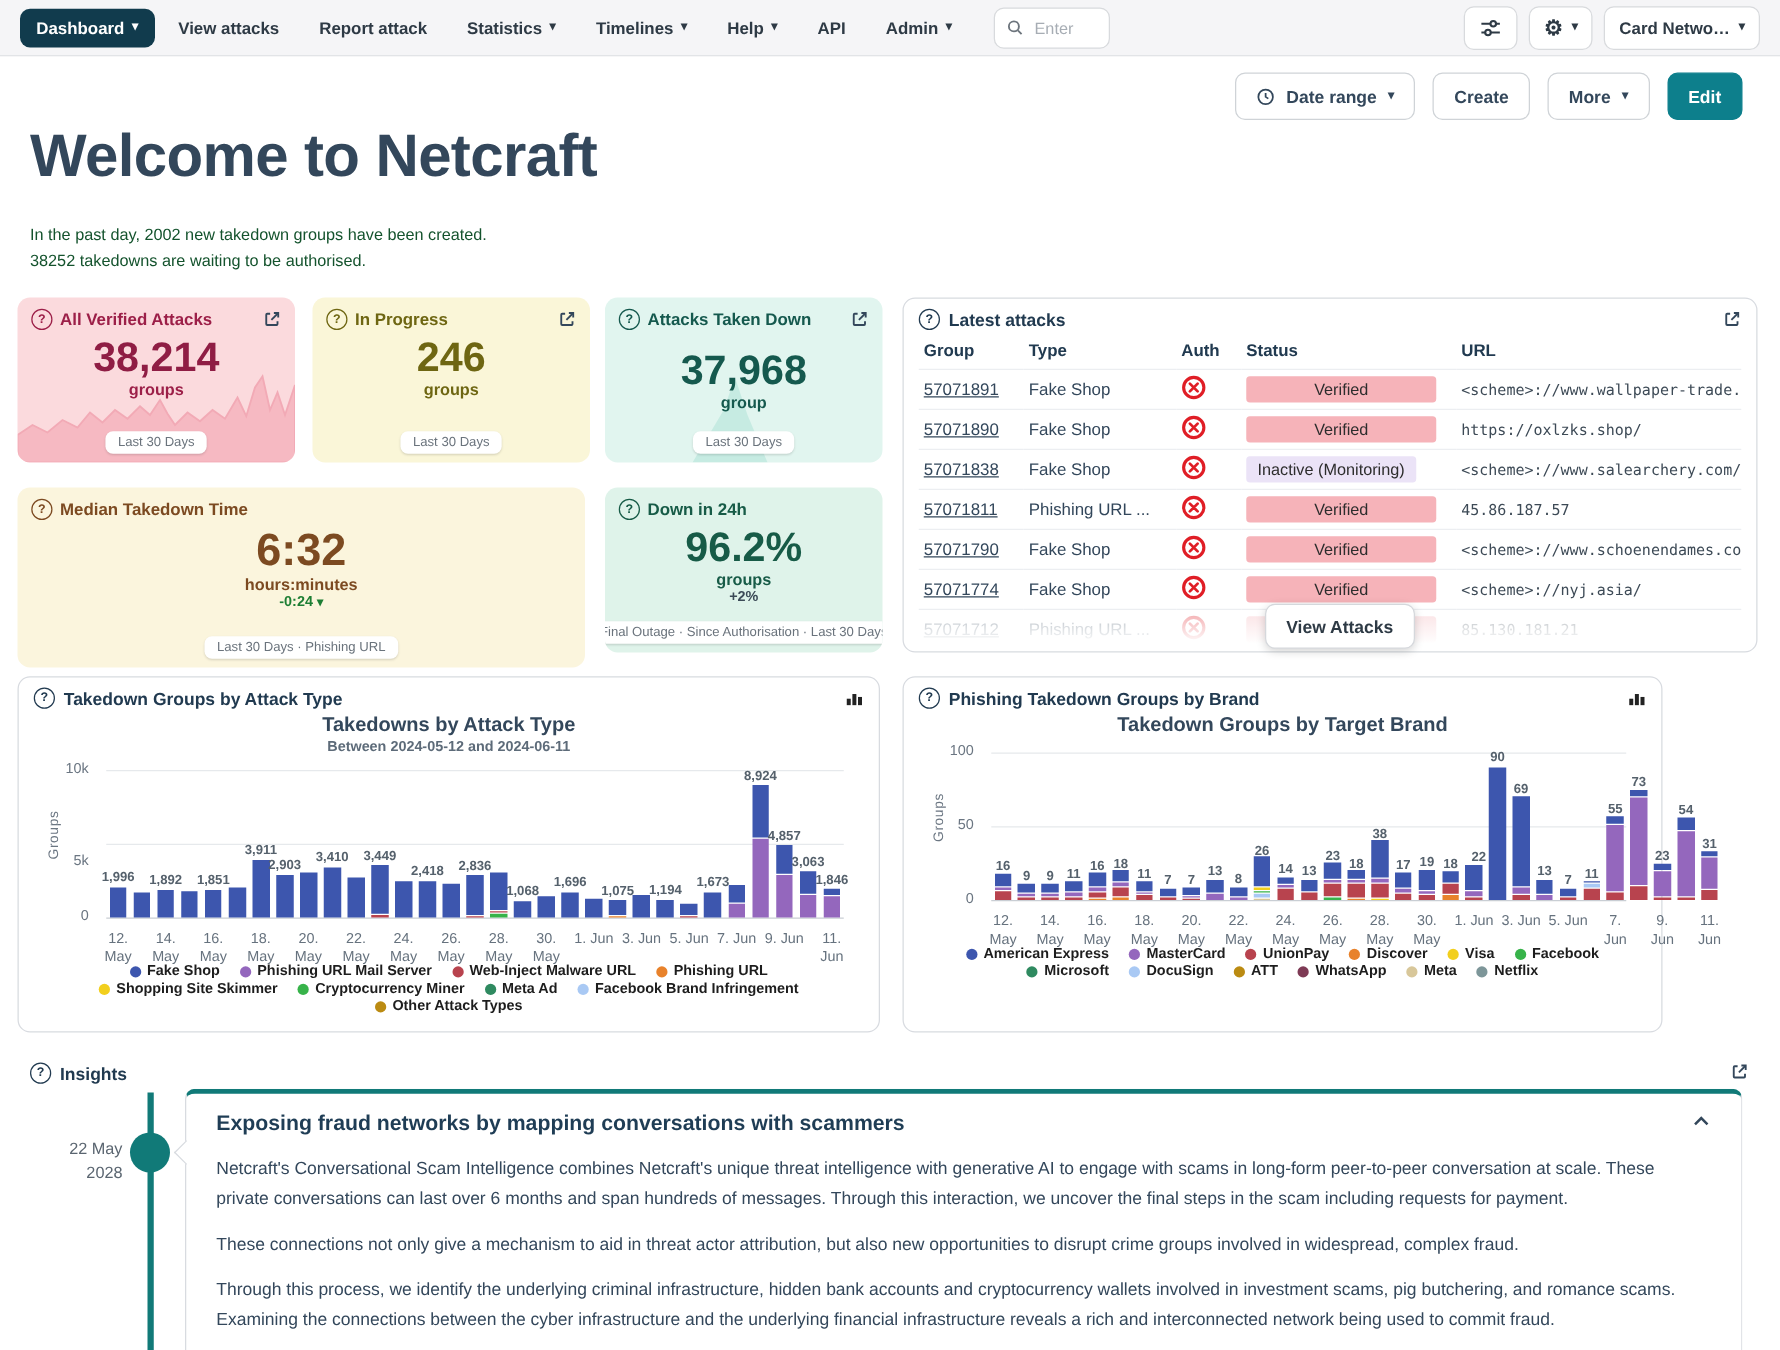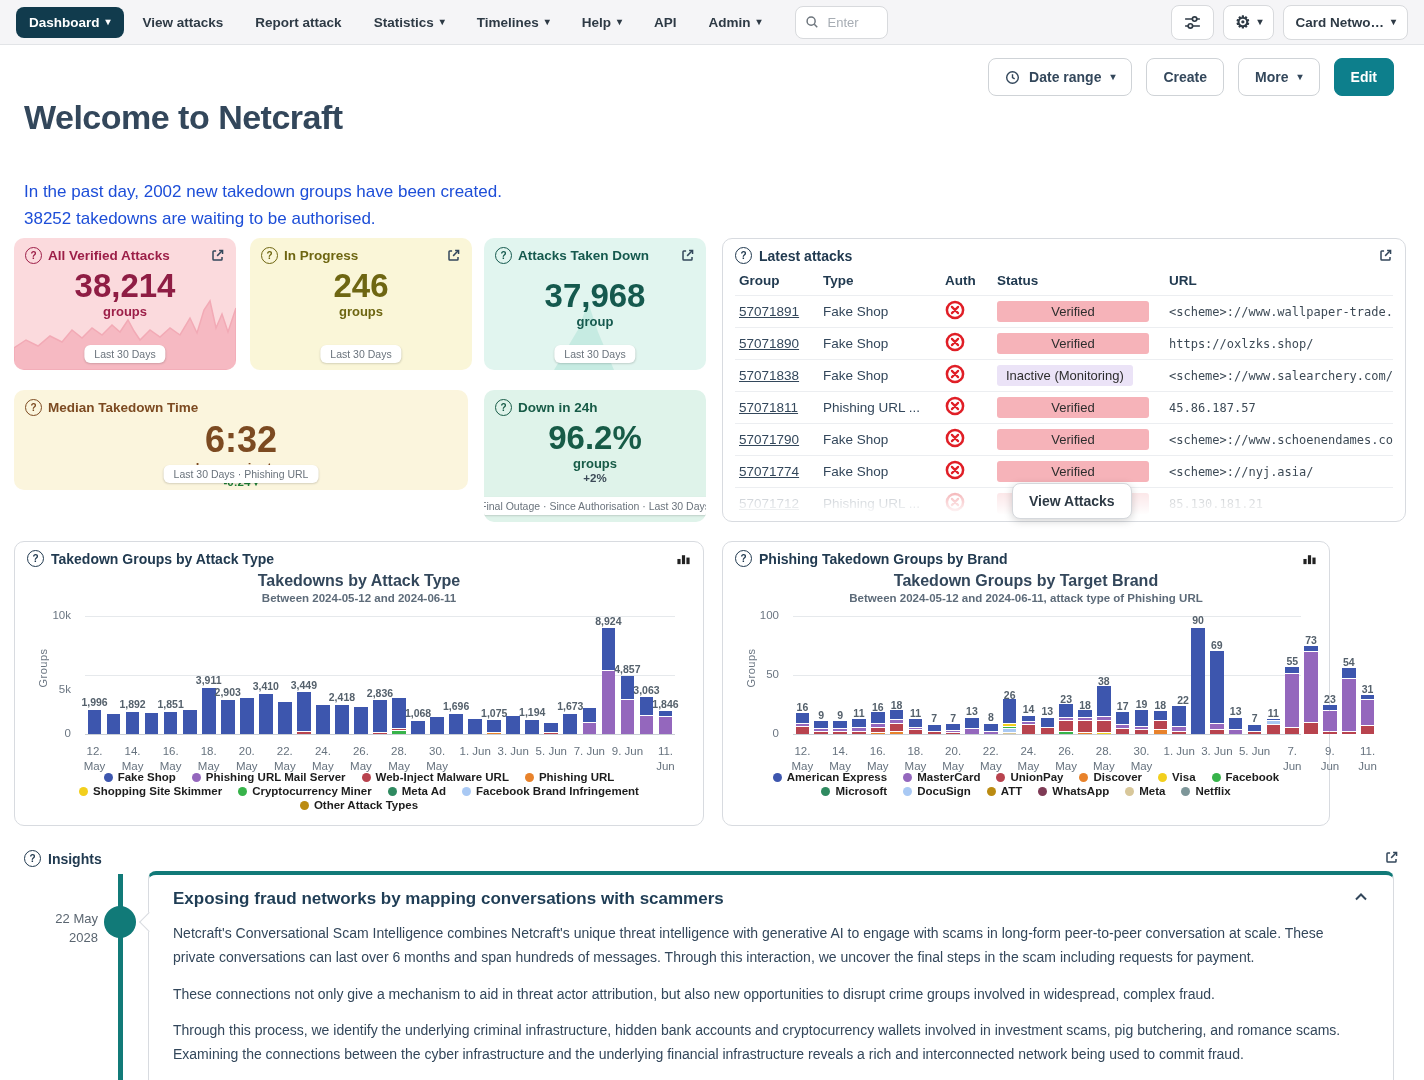--- a/index.html
+++ b/index.html
@@ -24,39 +24,39 @@
             display:flex;align-items:center;justify-content:center;gap:7px;padding:0 11px;
             font-size:13.5px;font-weight:700;color:#2e3a45;box-sizing:border-box;cursor:pointer;white-space:nowrap;}
   .gear{font-size:17px;line-height:1;}
 
   
   .toolbar{position:absolute;top:58px;right:30px;display:flex;gap:14px;}
   .btn{height:36px;border:1px solid #cfd3d7;border-radius:8px;background:#fff;display:inline-flex;
        align-items:center;gap:9px;padding:0 16px;font-size:14px;font-weight:700;color:#33475b;cursor:pointer;}
   .btn.primary{background:#0d7f8c;border-color:#0d7f8c;color:#fff;}
 
-  .page-title{position:absolute;top:98px;left:24px;font-size:34px;font-weight:800;color:#33475b;letter-spacing:-.5px;}
-  .intro{position:absolute;top:178px;left:24px;font-size:17px;line-height:1.6;color:#1d4ed8;}
+  .page-title{position:absolute;top:98px;left:24px;font-size:48px;font-weight:800;color:#33475b;letter-spacing:-.5px;}
+  .intro{position:absolute;top:178px;left:24px;font-size:13px;line-height:1.6;color:#14532d;}
 
   
   .card{position:absolute;border-radius:10px;padding:9px 11px;box-sizing:border-box;overflow:hidden;}
   .card-head{display:flex;align-items:center;gap:6px;font-size:13.5px;font-weight:700;position:relative;z-index:2;}
   .card-ext{margin-left:auto;color:#33475b;display:flex;cursor:pointer;}
   .card-value{font-size:33px;font-weight:800;text-align:center;margin-top:4px;position:relative;z-index:2;line-height:1.1;}
   .card-unit{text-align:center;font-size:13px;font-weight:700;position:relative;z-index:2;}
   .card-delta{text-align:center;font-size:11.5px;font-weight:700;position:relative;z-index:2;margin-top:1px;}
   .card-chip{position:absolute;bottom:7px;left:50%;transform:translateX(-50%);background:#fff;color:#6a737c;
              font-size:10.5px;padding:3px 10px;border-radius:6px;white-space:nowrap;z-index:3;
              box-shadow:0 1px 2px rgba(0,0,0,.15);}
   .spark{position:absolute;left:0;right:0;bottom:0;z-index:1;}
   #card-verified{left:14px;top:238px;width:222px;height:132px;background:#fbdadd;color:#9c1f48;}
   #card-verified .card-value{color:#8f1d44;}
   #card-inprogress{left:250px;top:238px;width:222px;height:132px;background:#faf6d8;color:#6e6612;}
   #card-takendown{left:484px;top:238px;width:222px;height:132px;background:#e1f5ef;color:#15594e;}
-  #card-median{left:14px;top:390px;width:454px;height:100px;background:#fbf5dd;color:#7c4a21;}
+  #card-median{left:14px;top:390px;width:454px;height:144px;background:#fbf5dd;color:#7c4a21;}
   #card-median .card-value{font-size:36px;}
   #card-down24{left:484px;top:390px;width:222px;height:132px;background:#dff3ea;color:#175b47;}
   .delta-green{color:#1d7e34;}
   .delta-dark{color:#3c4a57;}
 
   
   #latest-card{position:absolute;left:722px;top:238px;width:684px;height:284px;background:#fff;
                border:1px solid #d8dbe0;border-radius:10px;padding:8px 12px;box-sizing:border-box;}
   .panel-head{display:flex;align-items:center;gap:7px;font-size:14px;font-weight:700;color:#213a50;}
   .panel-head .card-ext{margin-left:auto;}
@@ -633,21 +633,20 @@
       <span class="chart-card-title">Phishing Takedown Groups by Brand</span>
       <span class="card-ext">
           <svg width="15" height="15" viewBox="0 0 16 16" fill="#222">
             <rect x="1.5" y="8.5" width="3.4" height="5.5"></rect>
             <rect x="6.3" y="4.5" width="3.4" height="9.5"></rect>
             <rect x="11.1" y="7" width="3.4" height="7"></rect>
           </svg>
         </span>
     </div>
     <div class="chart-title">Takedown Groups by Target Brand</div>
-    <div class="chart-sub">Between 2024-05-12 and 2024-06-11, attack type of Phishing URL</div>
     <div class="plot-wrap">
       <div class="ylab">Groups</div>
       <div class="ylabels">
           <div class="ylabel" style="top: 111px;">0</div>
           <div class="ylabel" style="top: 52px;">50</div>
           <div class="ylabel" style="top: -7px;">100</div>
         </div>
       <div class="plot">
           <div class="gridline" style="top: 59px;"></div>
           <div class="gridline" style="top: 0px;"></div>

